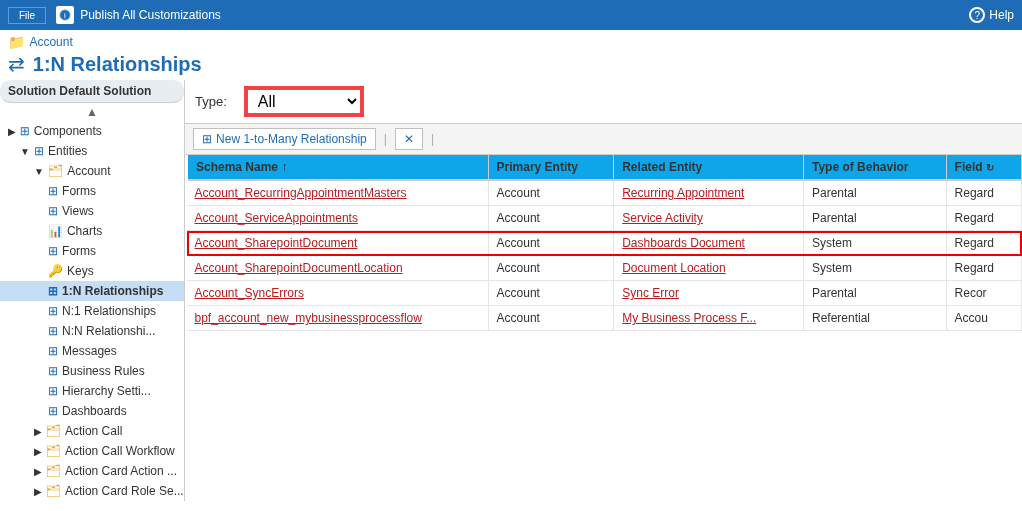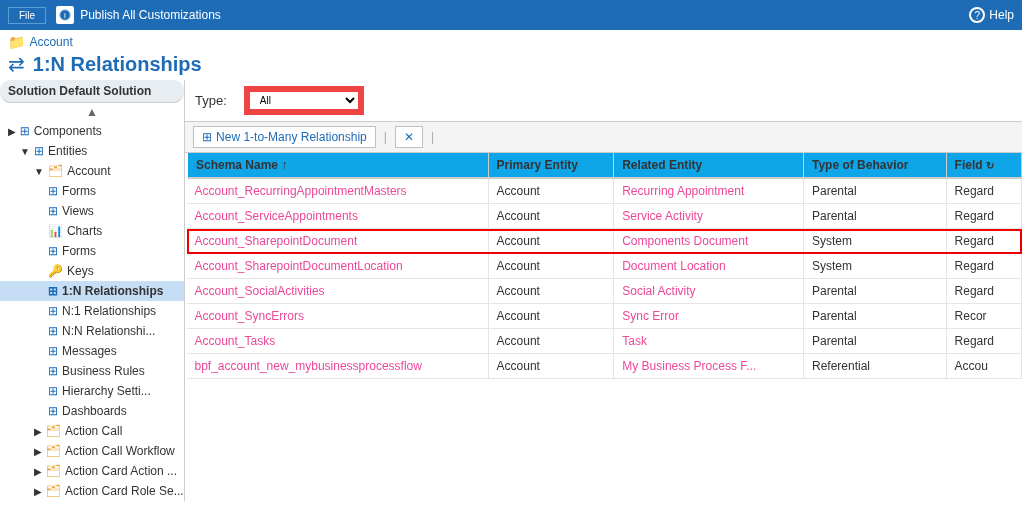--- a/index.html
+++ b/index.html
@@ -72,21 +72,21 @@
 
     
     .right-content {
       flex: 1; display: flex; flex-direction: column; overflow: hidden;
     }
     .type-filter-bar {
       display: flex; align-items: center; gap: 17px; padding: 6px 10px; border-bottom: 1px solid #ccc;
     }
     .type-label { font-size: 13px; }
     .type-select {
-      border: 6px solid #ef4444; padding: 2px 6px; font-size: 10px; min-width: 120px; background: #fff;
+      border: 4px solid #ef4444; padding: 2px 6px; font-size: 16px; min-width: 120px; background: #fff;
     }
 
     
     .toolbar {
       display: flex; align-items: center; gap: 4px; padding: 4px 8px; border-bottom: 1px solid #ccc; background: #f4f4f4;
     }
     .toolbar-btn {
       display: flex; align-items: center; gap: 4px; padding: 3px 8px; border: 1px solid #c0c0c0; background: #fff; cursor: pointer; font-size: 12px; color: #1e6cb6;
     }
     .toolbar-separator { color: #aaa; padding: 0 4px; }
@@ -101,21 +101,21 @@
     thead th {
       background: #0ea5e9; border-bottom: 2px solid #ccc; border-right: 1px solid #ccc;
       padding: 5px 8px; text-align: left; font-weight: 700; white-space: nowrap; position: sticky; top: 0; z-index: 1;
     }
     thead th:first-child { border-left: 3px solid transparent; }
     tbody tr { border-bottom: 1px solid #e5e5e5; }
     tbody tr.highlighted { outline: 2px solid #e00; outline-offset: -2px; background: #fff; }
     tbody td {
       padding: 5px 8px; border-right: 1px solid #e5e5e5; white-space: nowrap; overflow: hidden; text-overflow: ellipsis; max-width: 200px;
     }
-    tbody td.link-text { color: #ec4899; }
+    tbody td.link-text { color: #b91c1c; text-decoration: underline; }
   </style>
 </head>
 <body>
 
 <div class="top-bar">
   <button class="top-bar-file-btn">File</button>
   <div class="top-bar-publish">
     <div class="top-bar-publish-icon">
       <svg width="12" height="12" viewBox="0 0 12 12">
           <circle cx="6" cy="6" r="5" fill="#1e6cb6" stroke="#5a9fd4" stroke-width="1"></circle>
@@ -296,53 +296,39 @@
             <tr>
       <td class="link-text">Account_ServiceAppointments</td>
       <td>Account</td>
       <td class="link-text">Service Activity</td>
       <td>Parental</td>
       <td>Regard</td>
     </tr>
             <tr class="highlighted">
       <td class="link-text">Account_SharepointDocument</td>
       <td>Account</td>
-      <td class="link-text">Components Document</td>
+      <td class="link-text">Dashboards Document</td>
       <td>System</td>
       <td>Regard</td>
     </tr>
             <tr>
       <td class="link-text">Account_SharepointDocumentLocation</td>
       <td>Account</td>
       <td class="link-text">Document Location</td>
       <td>System</td>
       <td>Regard</td>
     </tr>
             <tr>
-      <td class="link-text">Account_SocialActivities</td>
-      <td>Account</td>
-      <td class="link-text">Social Activity</td>
-      <td>Parental</td>
-      <td>Regard</td>
-    </tr>
-            <tr>
       <td class="link-text">Account_SyncErrors</td>
       <td>Account</td>
       <td class="link-text">Sync Error</td>
       <td>Parental</td>
       <td>Recor</td>
     </tr>
             <tr>
-      <td class="link-text">Account_Tasks</td>
-      <td>Account</td>
-      <td class="link-text">Task</td>
-      <td>Parental</td>
-      <td>Regard</td>
-    </tr>
-            <tr>
       <td class="link-text">bpf_account_new_mybusinessprocessflow</td>
       <td>Account</td>
       <td class="link-text">My Business Process F...</td>
       <td>Referential</td>
       <td>Accou</td>
     </tr>
           </tbody>
       </table>
     </div>
   </div>

